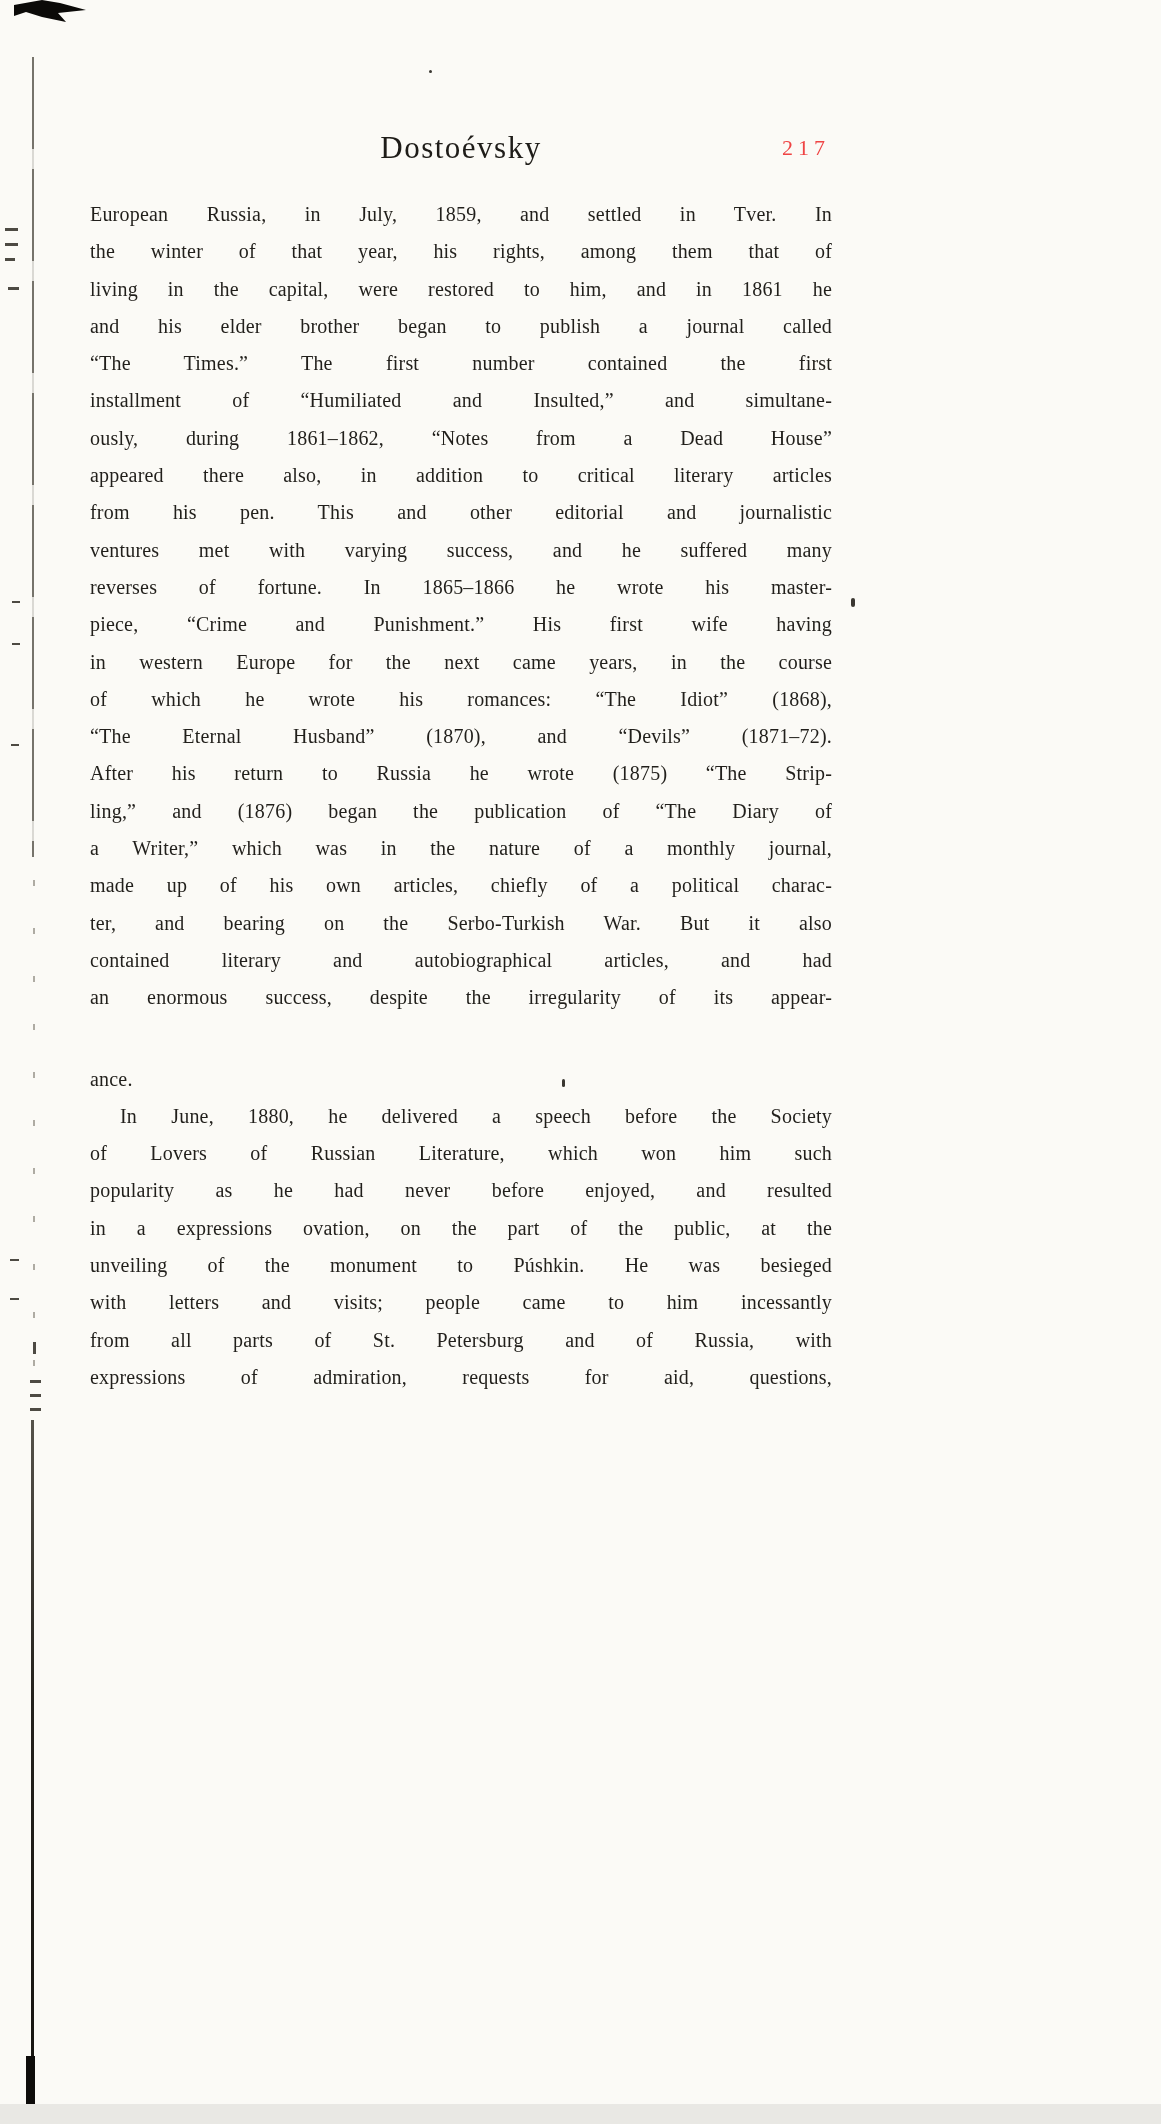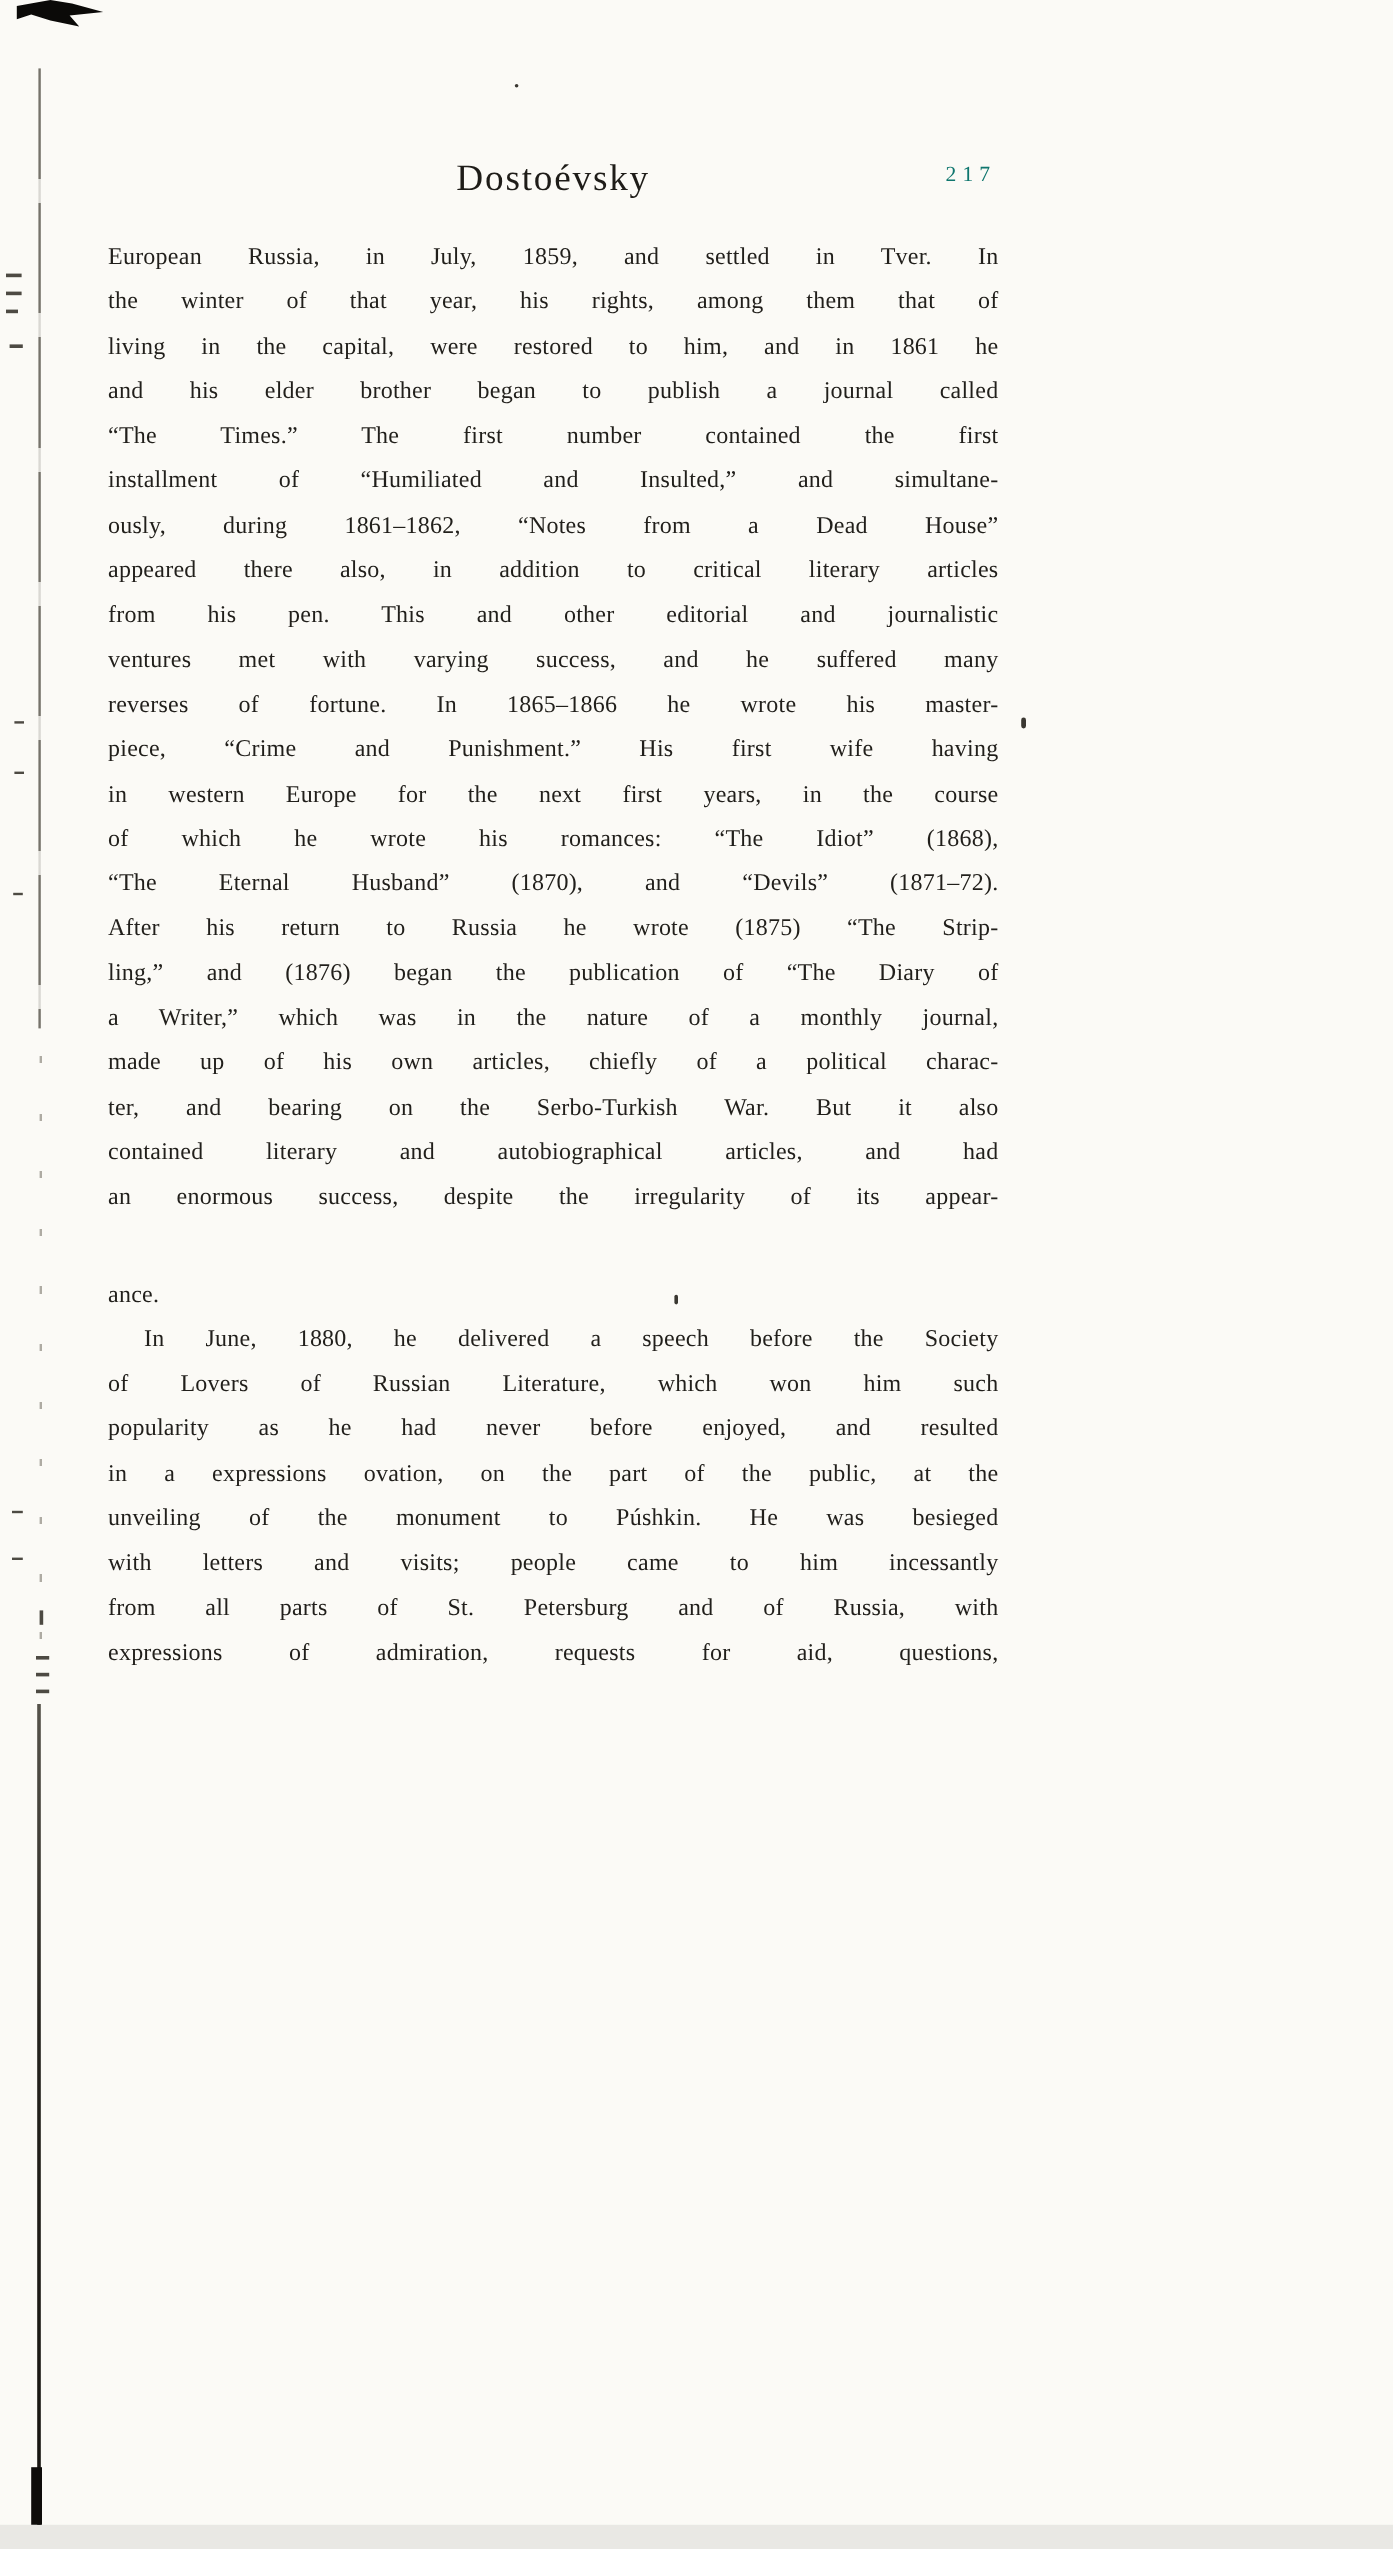--- a/index.html
+++ b/index.html
@@ -50,23 +50,23 @@
   }
   .running-title {
     text-align: center;
     font-size: 31px;
     letter-spacing: 1.5px;
     color: #1e1c18;
   }
   .page-number {
     position: absolute;
     right: 2px; top: 5px;
-    font-size: 18px;
+    font-size: 22px;
     letter-spacing: 5px;
-    color: #0f766e;
+    color: #ef4444;
   }
 
   
   .text-block {
     position: absolute;
     left: 90px; top: 196px; width: 742px;
     font-size: 20px;
     line-height: 37.3px;
     letter-spacing: 0.2px;
   }
@@ -120,21 +120,21 @@
         <div class="line">living in the capital, were restored to him, and in 1861 he</div>
         <div class="line">and his elder brother began to publish a journal called</div>
         <div class="line">“The Times.”  The first number contained the first</div>
         <div class="line">installment of “Humiliated and Insulted,” and simultane-</div>
         <div class="line">ously, during 1861–1862, “Notes from a Dead House”</div>
         <div class="line">appeared there also, in addition to critical literary articles</div>
         <div class="line">from his pen.  This and other editorial and journalistic</div>
         <div class="line">ventures met with varying success, and he suffered many</div>
         <div class="line">reverses of fortune.  In 1865–1866 he wrote his master-</div>
         <div class="line">piece, “Crime and Punishment.”  His first wife having</div>
-        <div class="line">in western Europe for the next first years, in the course</div>
+        <div class="line">in western Europe for the next came years, in the course</div>
         <div class="line">of which he wrote his romances: “The Idiot” (1868),</div>
         <div class="line">“The Eternal Husband” (1870), and “Devils” (1871–72).</div>
         <div class="line">After his return to Russia he wrote (1875) “The Strip-</div>
         <div class="line">ling,” and (1876) began the publication of “The Diary of</div>
         <div class="line">a Writer,” which was in the nature of a monthly journal,</div>
         <div class="line">made up of his own articles, chiefly of a political charac-</div>
         <div class="line">ter, and bearing on the Serbo-Turkish War.  But it also</div>
         <div class="line">contained literary and autobiographical articles, and had</div>
         <div class="line">an enormous success, despite the irregularity of its appear-</div>
         <div class="line last-short">ance.</div>

